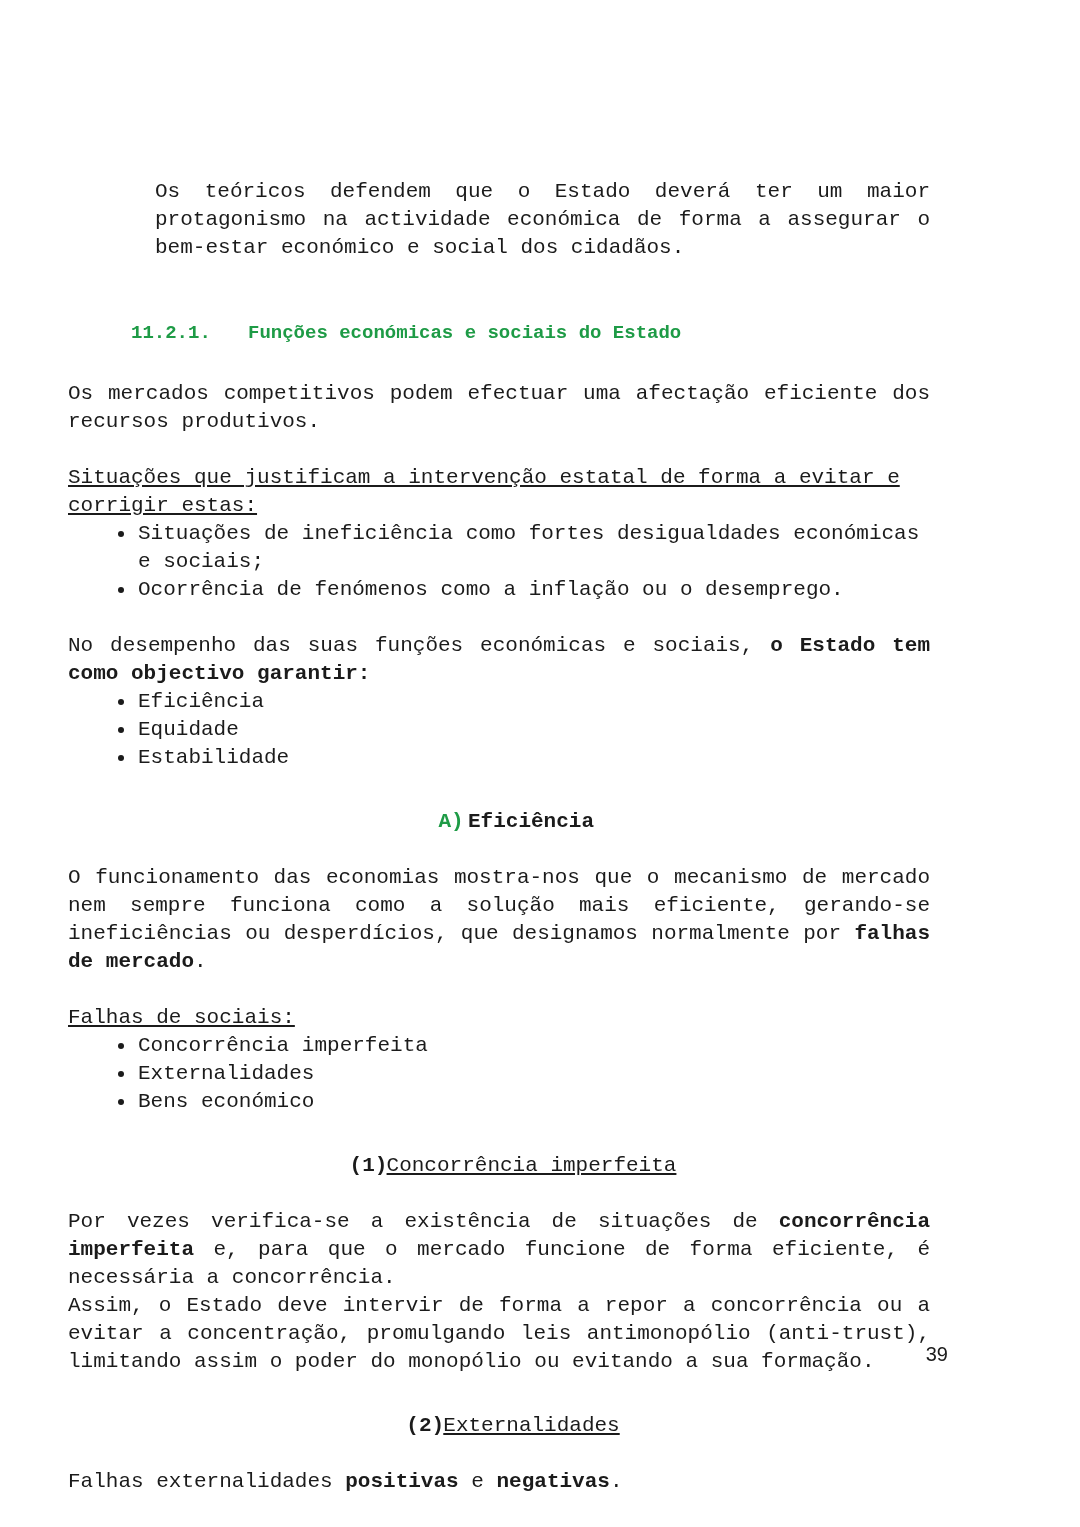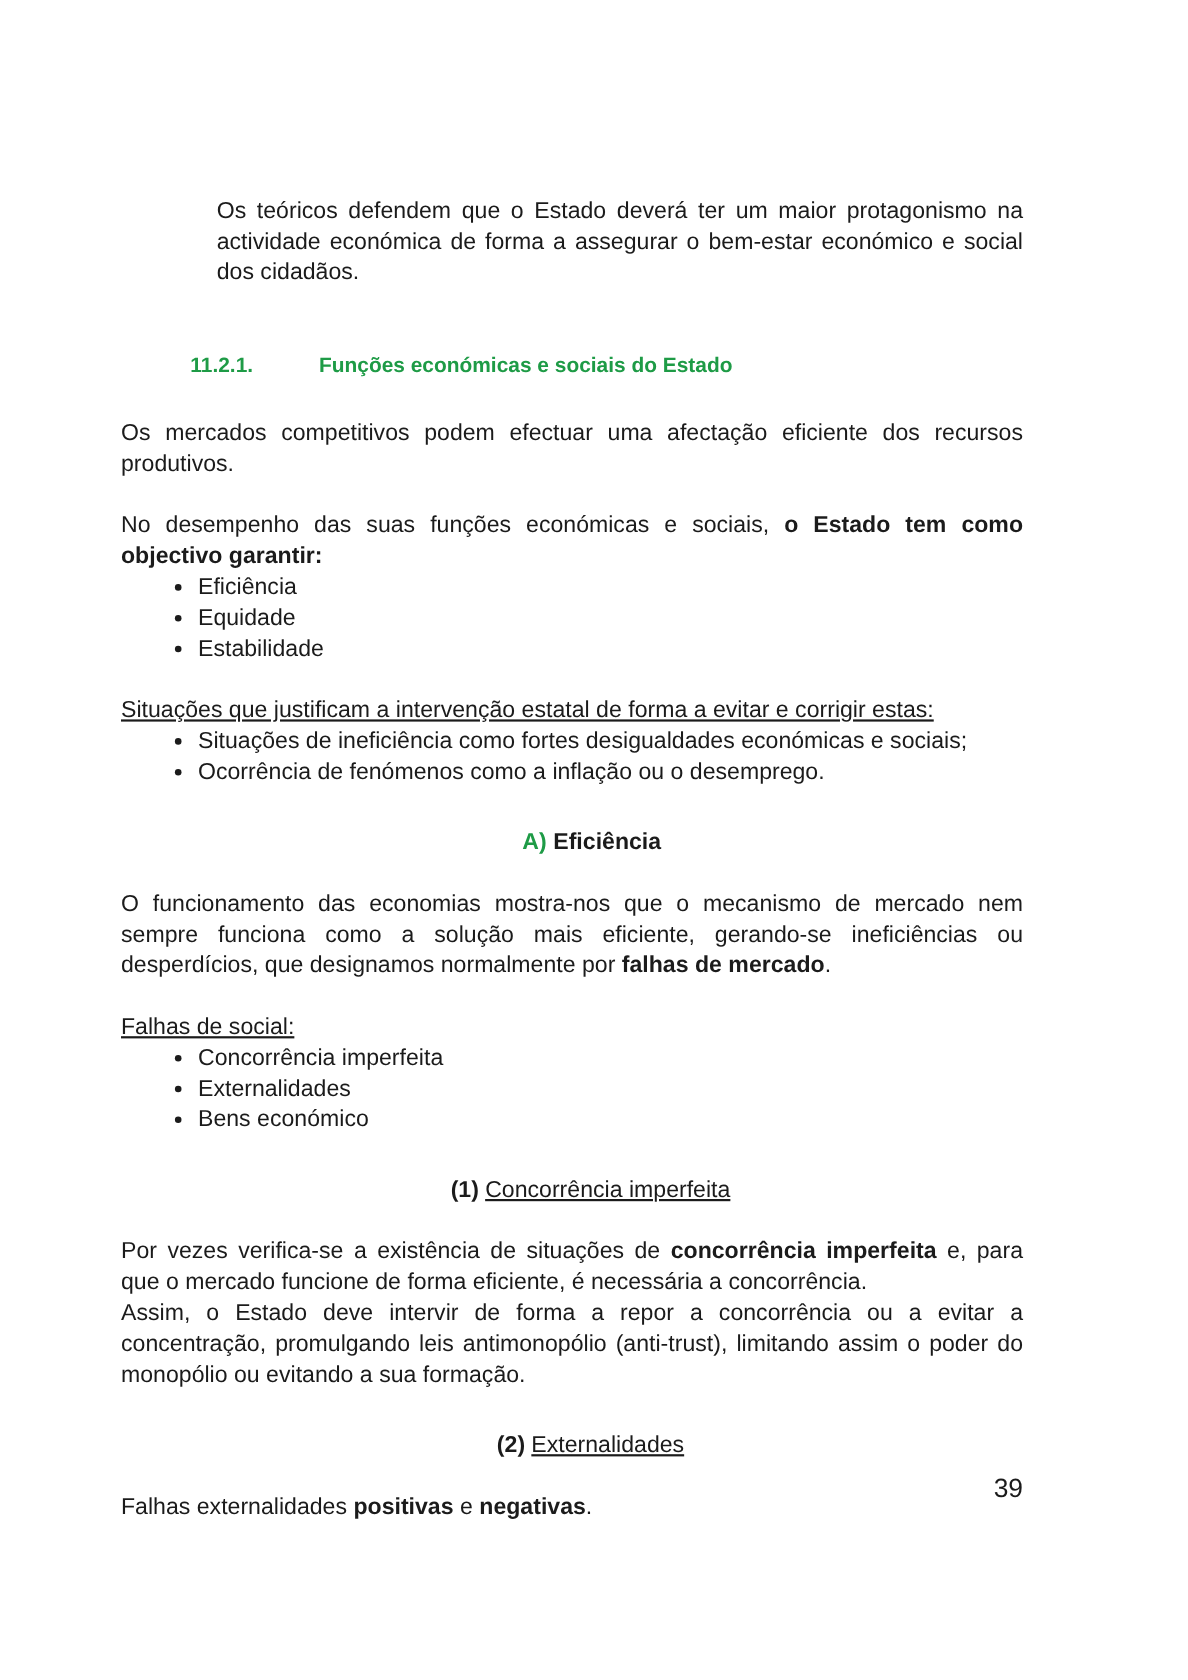--- a/index.html
+++ b/index.html
@@ -9,21 +9,22 @@
     height: 1527px;
     position: relative;
     font-family: "Liberation Sans", sans-serif;
     color: #1b1b1b;
     font-size: 21px;
     line-height: 28px;
   }
   .page {
     position: absolute;
     inset: 0;
-    padding: 178px 150px 0 110px;
+    padding: 178px 150px 0 68px;
+    font-family: Liberation Mono, monospace;
   }
   .para { text-align: justify; }
   .indented { margin-left: 87px; }
   .b { font-weight: bold; }
   .u { text-decoration: underline; }
   .green { color: #1e9b46; }
 
   .section-heading {
     margin-top: 56px;
     margin-left: 63px;
@@ -47,66 +48,66 @@
 
   .subsection { margin-left: 30px; font-weight: bold; text-align: center; }
   .subsection .label { display: inline-block; width: 34px; }
 
   .numbered { margin-left: 28px; text-align: center; }
   .numbered .label { display: inline-block; width: 37px; font-weight: bold; }
 
   .page-number {
     position: absolute;
     top: 1340px;
-    right: 150px;
-    font-size: 24px;
+    right: 132px;
+    font-size: 20px;
   }
 </style>
 </head>
 <body>
 
 <div class="page">
 
   <div class="para indented">Os teóricos defendem que o Estado deverá ter um maior protagonismo na actividade económica de forma a assegurar o bem-estar económico e social dos cidadãos.</div>
 
   <div class="section-heading">
     <span class="num">11.2.1.</span><span>Funções económicas e sociais do Estado</span>
   </div>
 
   <div class="para mt-big">Os mercados competitivos podem efectuar uma afectação eficiente dos recursos produtivos.</div>
 
   <div class="mt-gap">
+    <span class="u">Situações que justificam a intervenção estatal de forma a evitar e corrigir estas:</span>
+    <ul class="bullets">
+      <li>Situações de ineficiência como fortes desigualdades económicas e sociais;</li>
+      <li>Ocorrência de fenómenos como a inflação ou o desemprego.</li>
+    </ul>
+  </div>
+
+  <div class="mt-gap">
     <div class="para">
       <span>No desempenho das suas funções económicas e sociais, </span><span class="b">o Estado tem como objectivo garantir:</span>
     </div>
     <ul class="bullets">
       <li>Eficiência</li>
       <li>Equidade</li>
       <li>Estabilidade</li>
-    </ul>
-  </div>
-
-  <div class="mt-gap">
-    <span class="u">Situações que justificam a intervenção estatal de forma a evitar e corrigir estas:</span>
-    <ul class="bullets">
-      <li>Situações de ineficiência como fortes desigualdades económicas e sociais;</li>
-      <li>Ocorrência de fenómenos como a inflação ou o desemprego.</li>
     </ul>
   </div>
 
   <div class="subsection mt-sub">
     <span class="label green">A)</span><span>Eficiência</span>
   </div>
 
   <div class="para mt-gap">
     <span>O funcionamento das economias mostra-nos que o mecanismo de mercado nem sempre funciona como a solução mais eficiente, gerando-se ineficiências ou desperdícios, que designamos normalmente por </span><span class="b">falhas de mercado</span><span>.</span>
   </div>
 
   <div class="mt-gap">
-    <span class="u">Falhas de social:</span>
+    <span class="u">Falhas de sociais:</span>
     <ul class="bullets">
       <li>Concorrência imperfeita</li>
       <li>Externalidades</li>
       <li>Bens económico</li>
     </ul>
   </div>
 
   <div class="numbered mt-sub">
     <span class="label">(1)</span><span class="u">Concorrência imperfeita</span>
   </div>

